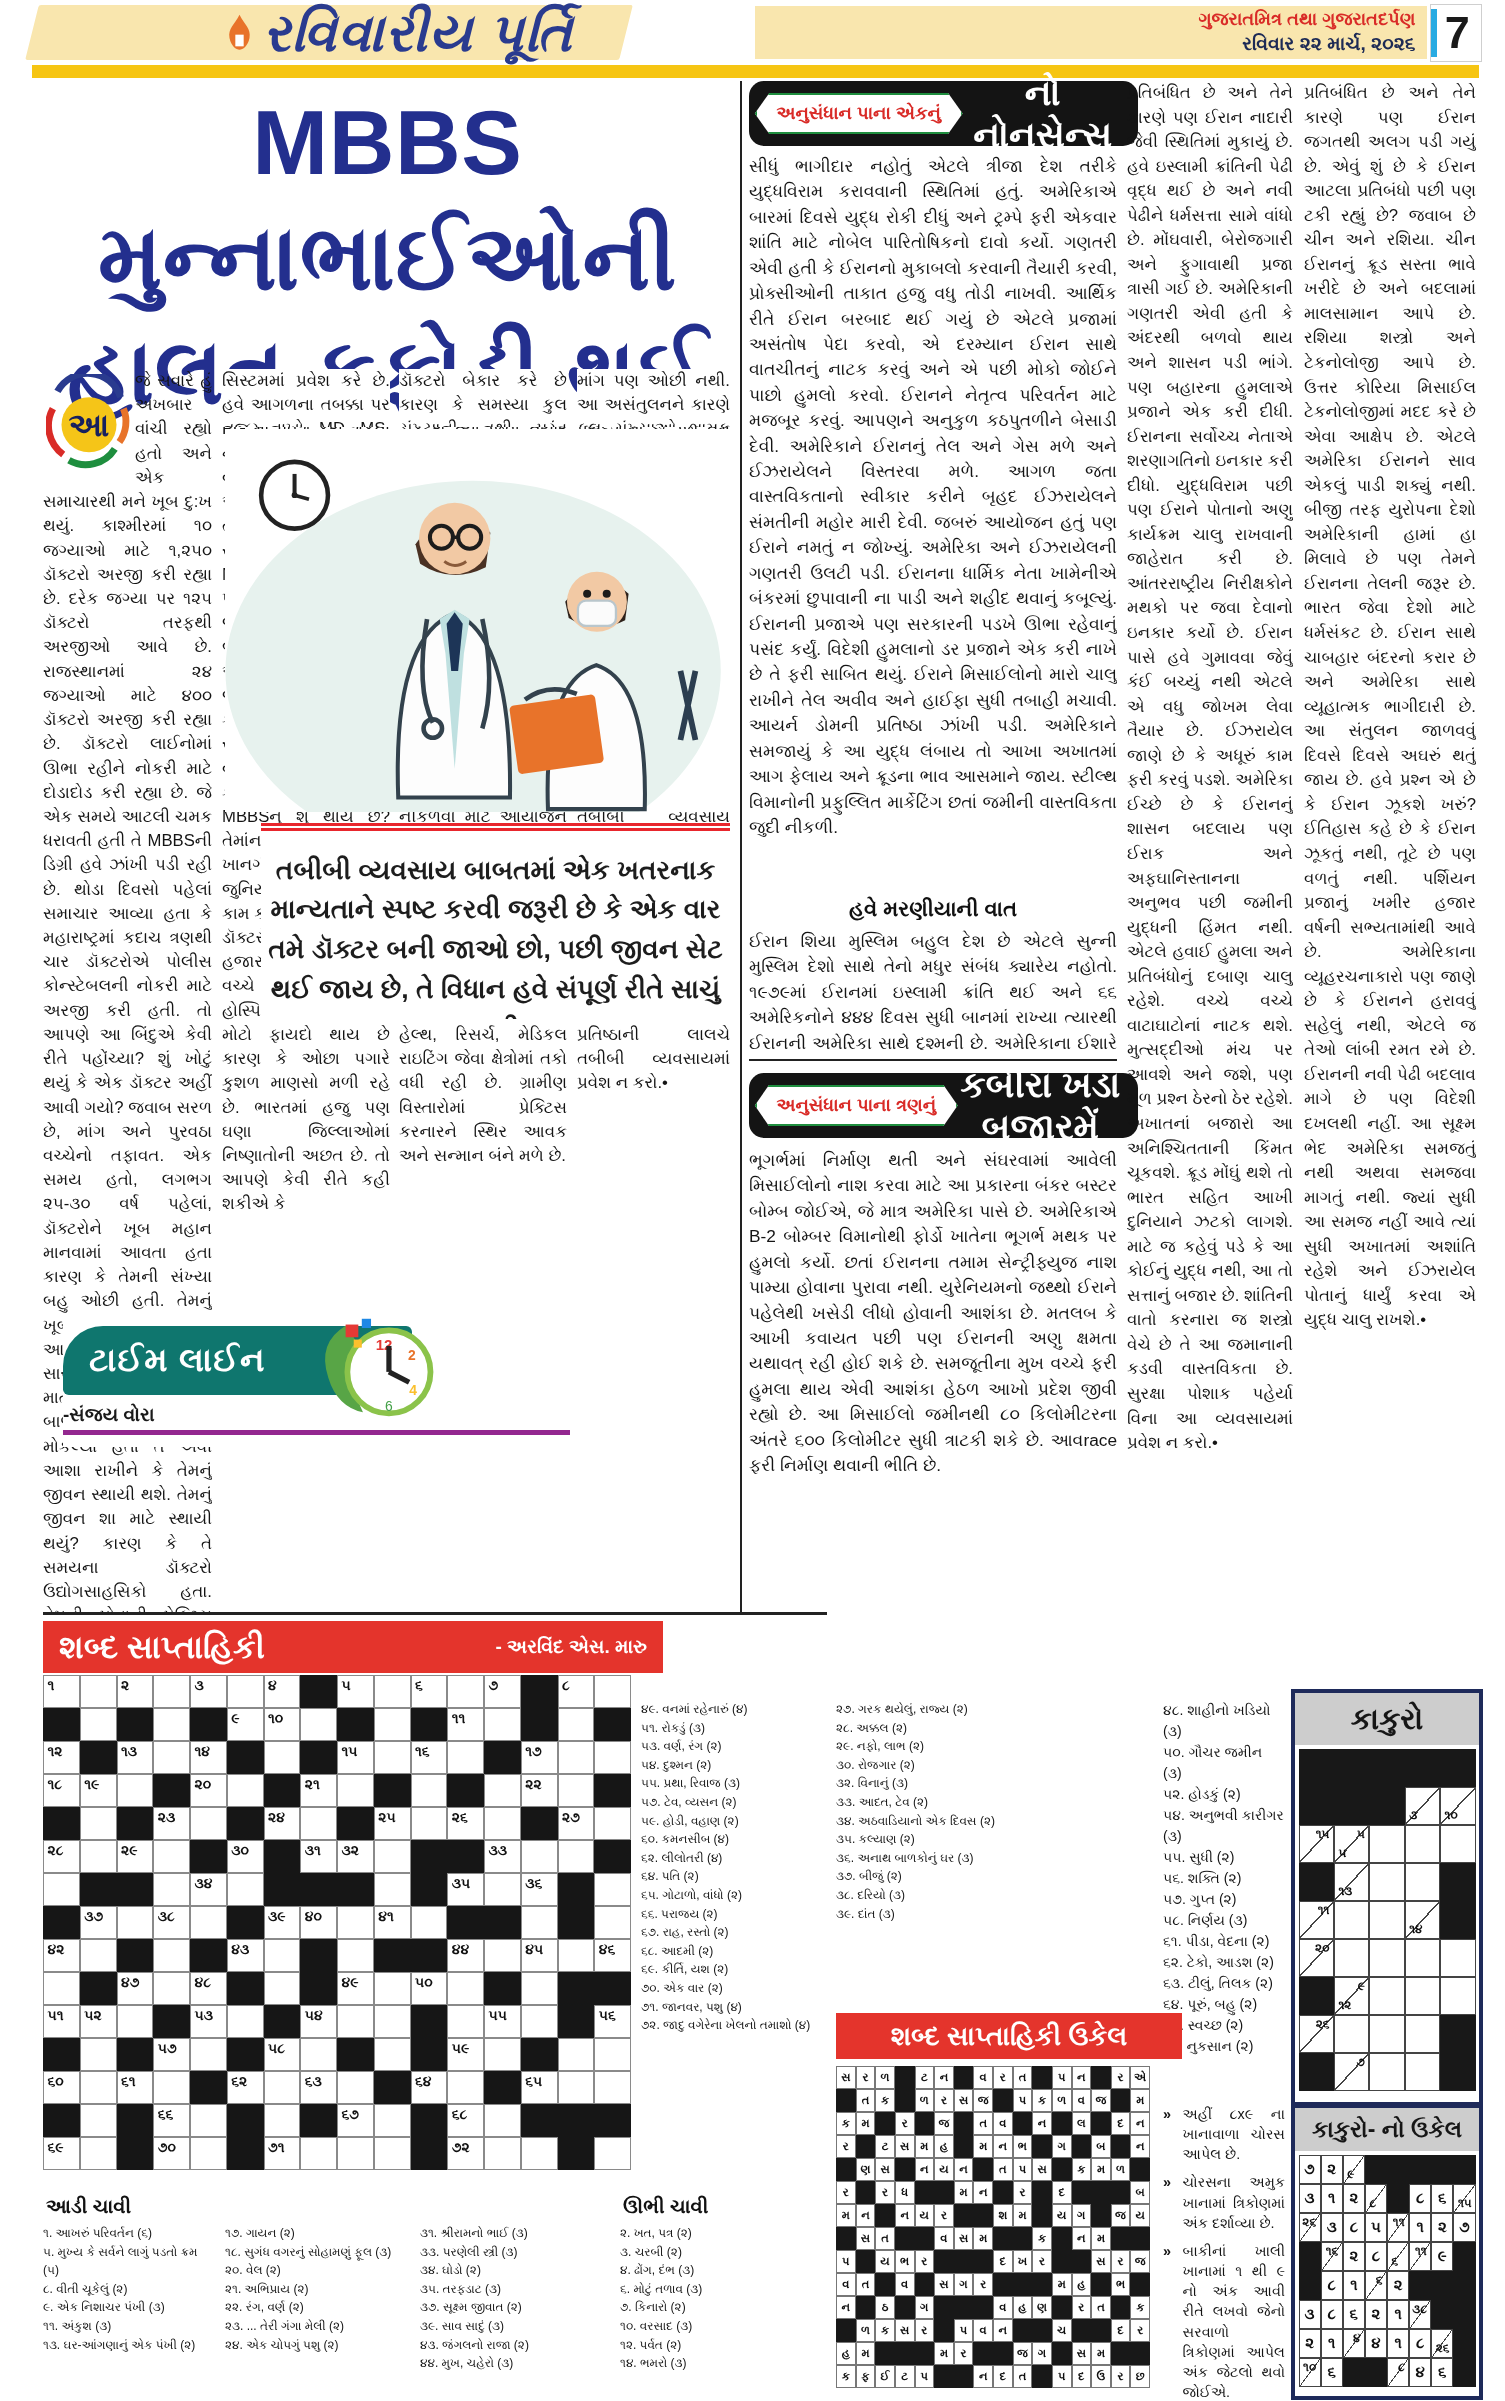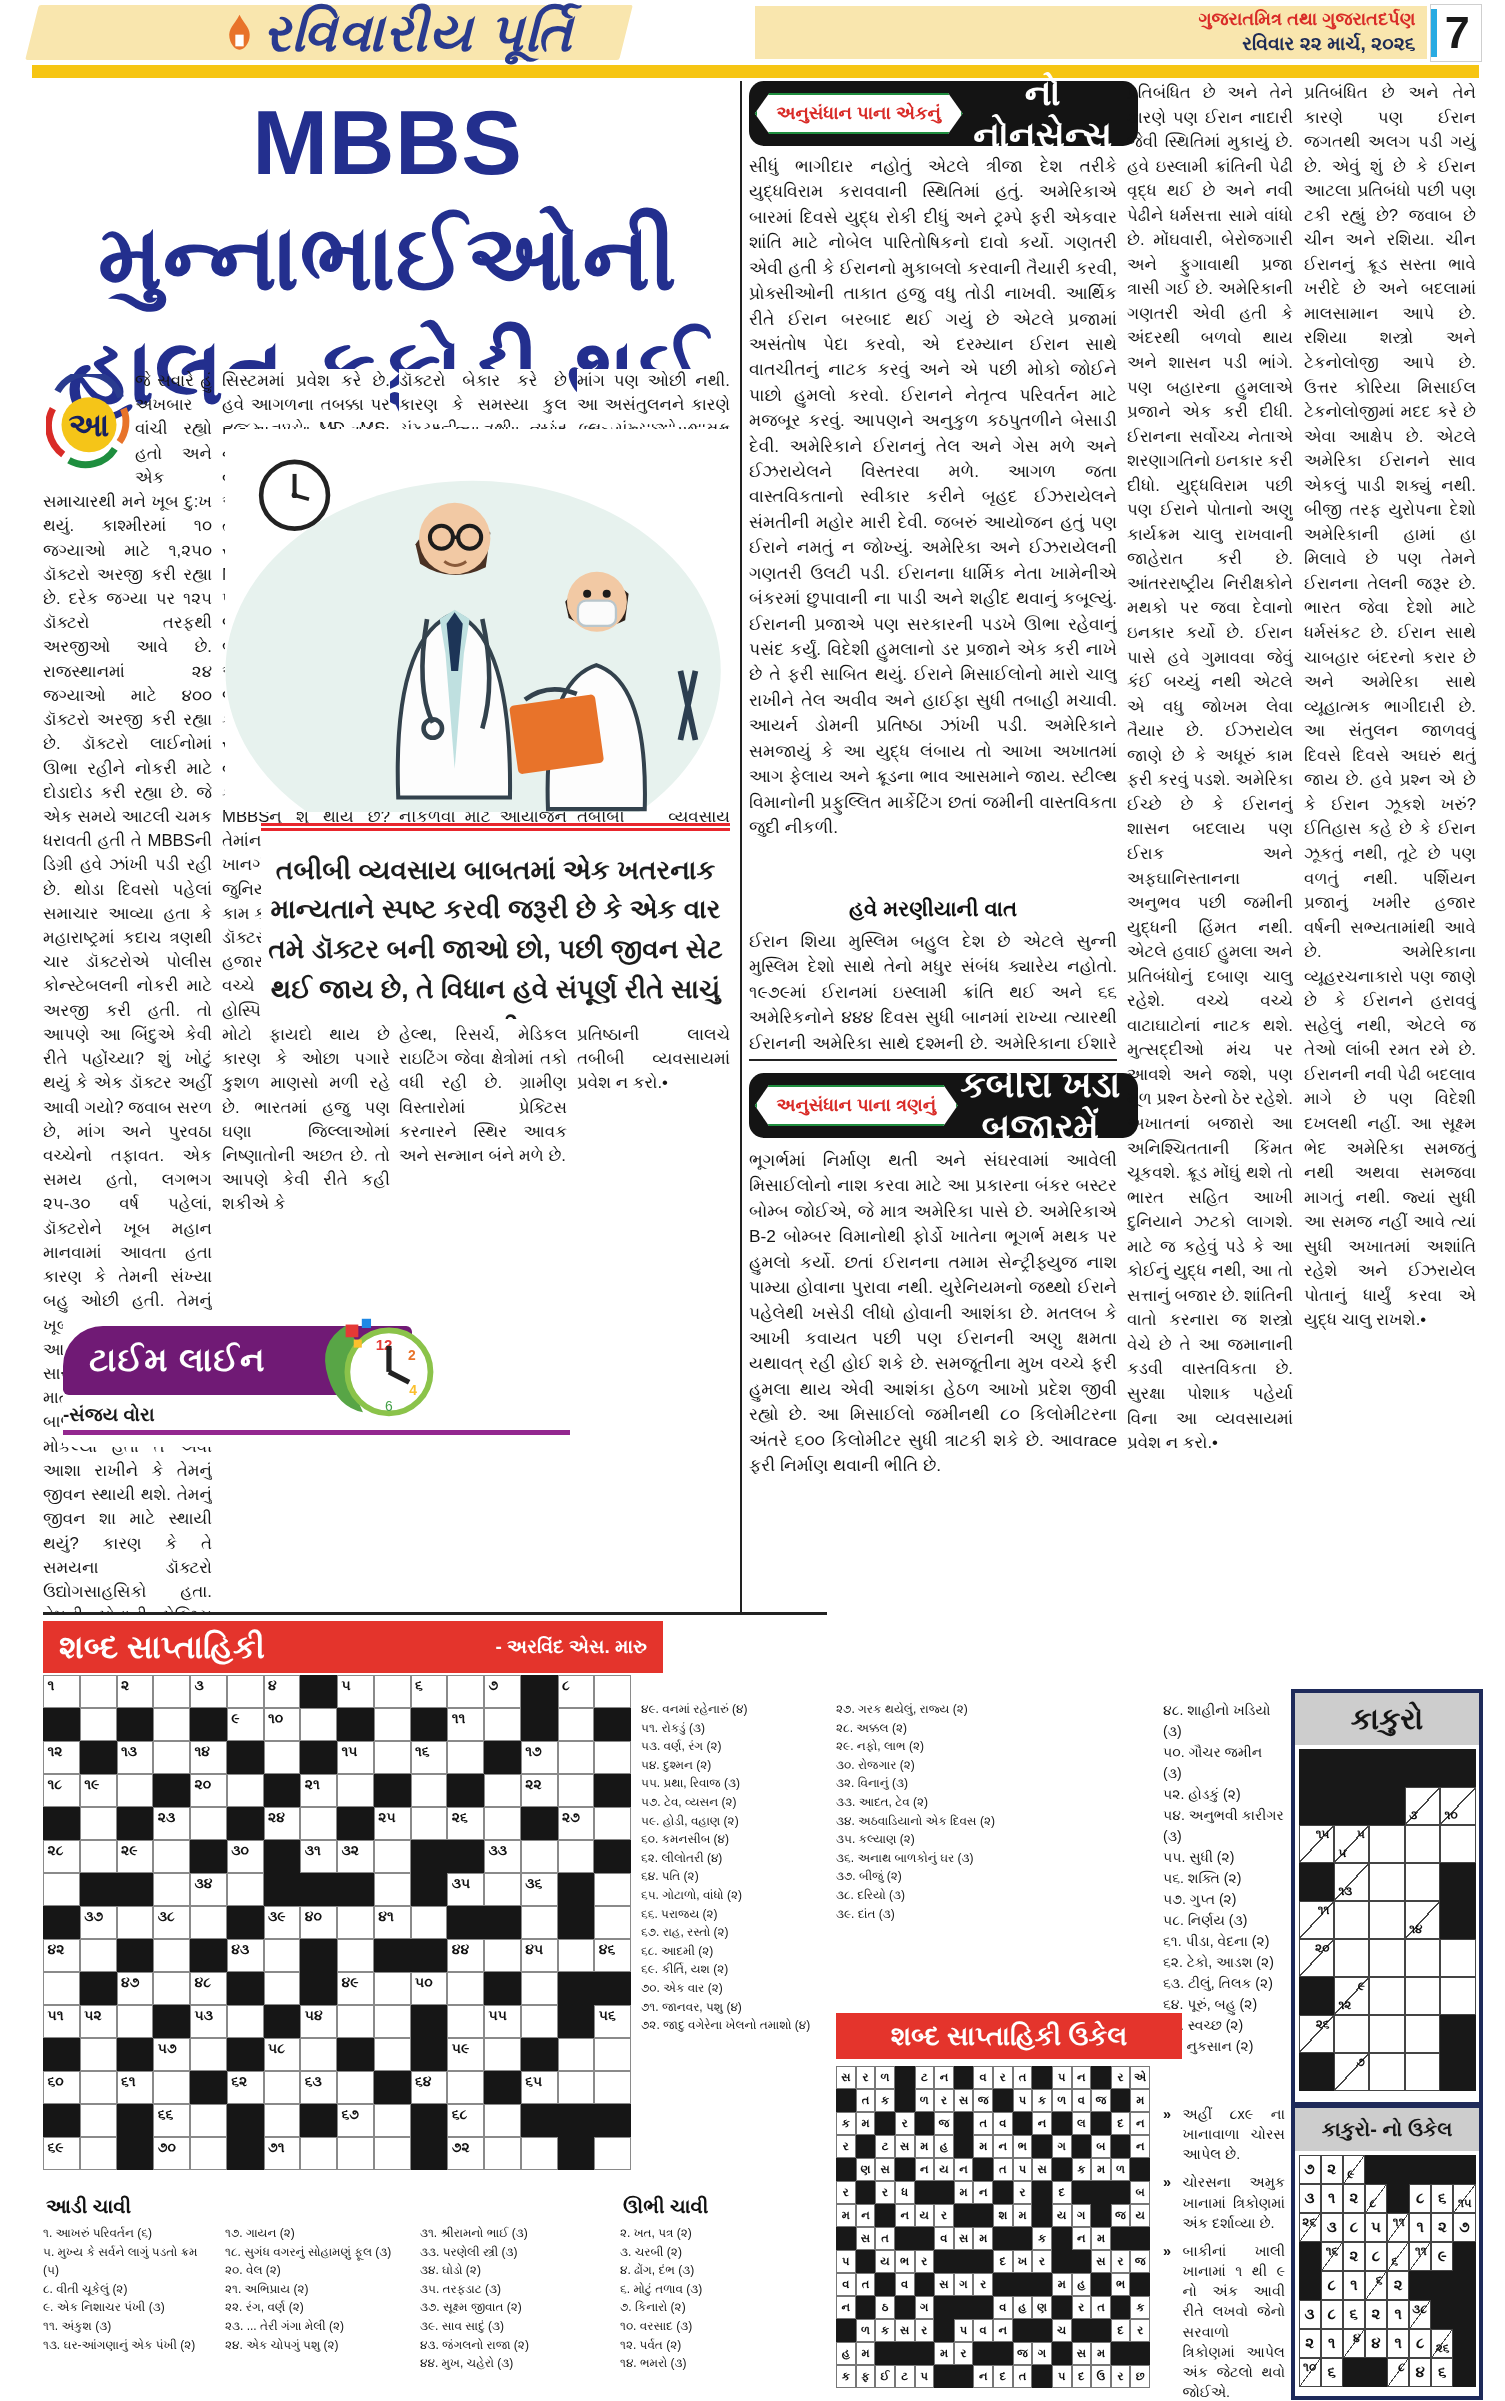--- a/index.html
+++ b/index.html
@@ -16,21 +16,21 @@
   .pageno{font-size:45px;color:#1a1a1a;font-weight:bold;}
   .yellowbar{background:#f6c513;}
   
   .headline{color:#232f8e;font-weight:800;font-size:91px;line-height:1.26;text-align:center;letter-spacing:0.6px;}
   .jtext{font-size:16.7px;line-height:1.45;text-align:justify;color:#141414;overflow:hidden;}
   .col1pad::before{content:"";float:left;width:92px;height:101px;}
   .pullquote{background:#fff;border-top:8px double #e8262d;padding-top:19.6px;font-size:26.5px;line-height:1.5;font-weight:bold;color:#1d1d1d;text-align:center;overflow:hidden;}
   .vrule{background:#222;}
   .illus-box{background:#fff;}
   
-  .tl-ribbon{background:#701a75;border-radius:40px 5.8px 52px 5.8px;display:flex;align-items:center;padding-left:26px;text-align:right;}
+  .tl-ribbon{background:#0f766e;border-radius:40px 5.8px 52px 5.8px;display:flex;align-items:center;padding-left:26px;text-align:right;}
   .tl-label{color:#fff;font-weight:800;font-size:33px;letter-spacing:1.2px;}
   .tl-byline{font-size:19px;font-weight:bold;color:#1a1a1a;}
   .tl-rule{background:#93278f;height:5.2px;}
   
   .black-banner{background:#141414;border-radius:15px;display:flex;align-items:center;padding:0 15px 0 5.8px;}
   .arrow-label{background:#fff;border:2.9px solid #1e8e3e;outline:1.7px solid #fff;color:#d92b27;font-weight:bold;font-size:18px;
     padding:8px 19.6px;clip-path:polygon(0 50%,7% 0,93% 0,100% 50%,93% 100%,7% 100%);white-space:nowrap;}
   .banner-title{color:#fff;font-weight:800;font-size:36px;flex:1;text-align:center;}
   .subhead{font-weight:bold;font-size:21.3px;text-align:center;color:#111;}
   .sjtext{font-size:17.3px;line-height:1.47;text-align:justify;color:#141414;overflow:hidden;}
@@ -941,21 +941,21 @@
   <div class="abs" style="left:1163px;top:2104px;width:122px;height:294px;overflow:hidden;">
     <div>
         <div class="inst">અહીં ૮x૯ ના ખાનાવાળા ચોરસ આપેલ છે.</div>
         <div class="inst">ચોરસના અમુક ખાનામાં ત્રિકોણમાં અંક દર્શાવ્યા છે.</div>
         <div class="inst">બાકીનાં ખાલી ખાનામાં ૧ થી ૯ નો અંક આવી રીતે લખવો જેનો સરવાળો ત્રિકોણમાં આપેલ અંક જેટલો થવો જોઈએ.</div>
       </div>
 
   </div>
 
   <div class="abs kkwrap" style="left:1291px;top:2104px;width:184px;height:288px;">
-    <div class="gray-head" style="height:43px;font-size:20px;">કાકુરો- નો ઉકેલ</div>
+    <div class="gray-head" style="height:43px;font-size:23px;">કાકુરો- નો ઉકેલ</div>
     <div class="kkgrid" style="grid-template-columns:repeat(8,1fr);grid-auto-rows:29px;margin:3.5px;">
         <div class="kkc">૭</div>
         <div class="kkc">૨</div>
         <div class="kkc dia">
           <span class="kd">૯</span>
         </div>
         <div class="kkc blk"></div>
         <div class="kkc blk"></div>
         <div class="kkc blk"></div>
         <div class="kkc blk"></div>

